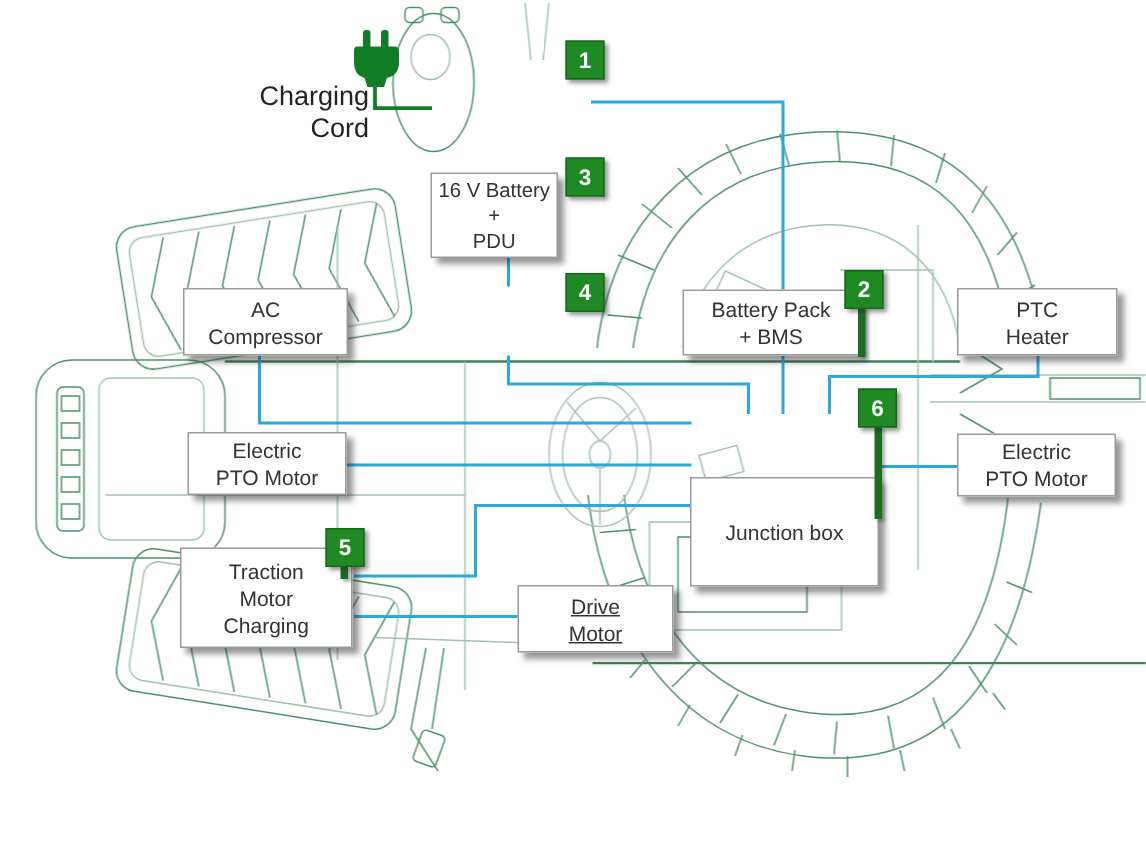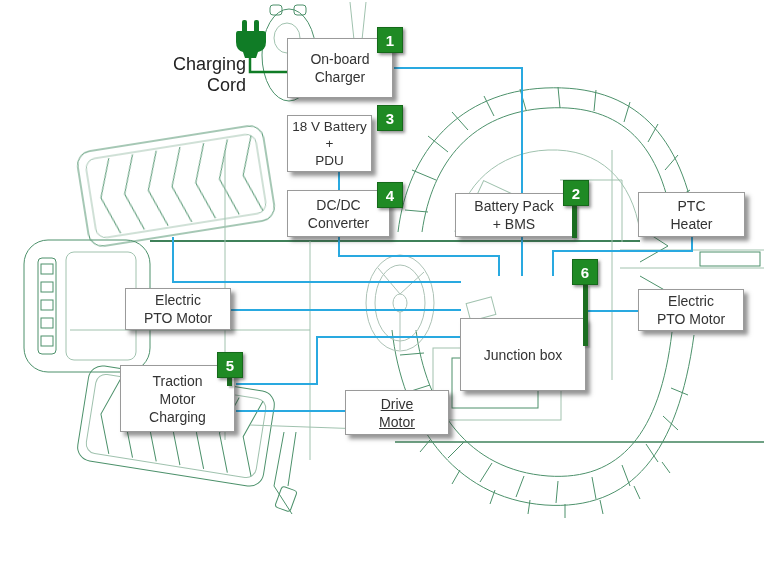--- a/index.html
+++ b/index.html
@@ -134,46 +134,42 @@
       <polyline points="173,237 173,282 461,282"></polyline>
       <polyline points="231,310 461,310"></polyline>
       <polyline points="585,311 639,311"></polyline>
       <polyline points="461,337 317,337 317,384 236,384"></polyline>
       <polyline points="236,411 346,411"></polyline>
     </g>
   </svg>
 
   <div class="freelabel charging-label">Charging Cord</div>
 
-  <div class="cbox" style="left:287px;top:38px;width:106px;height:60px;">
-    <span>On-board</span>
-    <span>Charger</span>
-  </div>
 
   <div class="cbox small" style="left:287px;top:115px;width:85px;height:57px;">
-    <span>18 V Battery</span>
+    <span>16 V Battery</span>
     <span>+</span>
     <span>PDU</span>
   </div>
 
-  <div class="cbox" style="left:287px;top:190px;width:103px;height:47px;">
-    <span>DC/DC</span>
-    <span>Converter</span>
-  </div>
 
   <div class="cbox" style="left:455px;top:193px;width:118px;height:44px;">
     <span>Battery Pack</span>
     <span>+ BMS</span>
   </div>
 
   <div class="cbox" style="left:638px;top:192px;width:107px;height:45px;">
     <span>PTC</span>
     <span>Heater</span>
   </div>
 
+  <div class="cbox" style="left:122px;top:192px;width:110px;height:45px;">
+    <span>AC</span>
+    <span>Compressor</span>
+  </div>
 
   <div class="cbox" style="left:125px;top:288px;width:106px;height:42px;">
     <span>Electric</span>
     <span>PTO Motor</span>
   </div>
 
   <div class="cbox" style="left:460px;top:274px;width:126px;height:73px;margin-top:44px;">
     <span>Junction box</span>
   </div>
 

